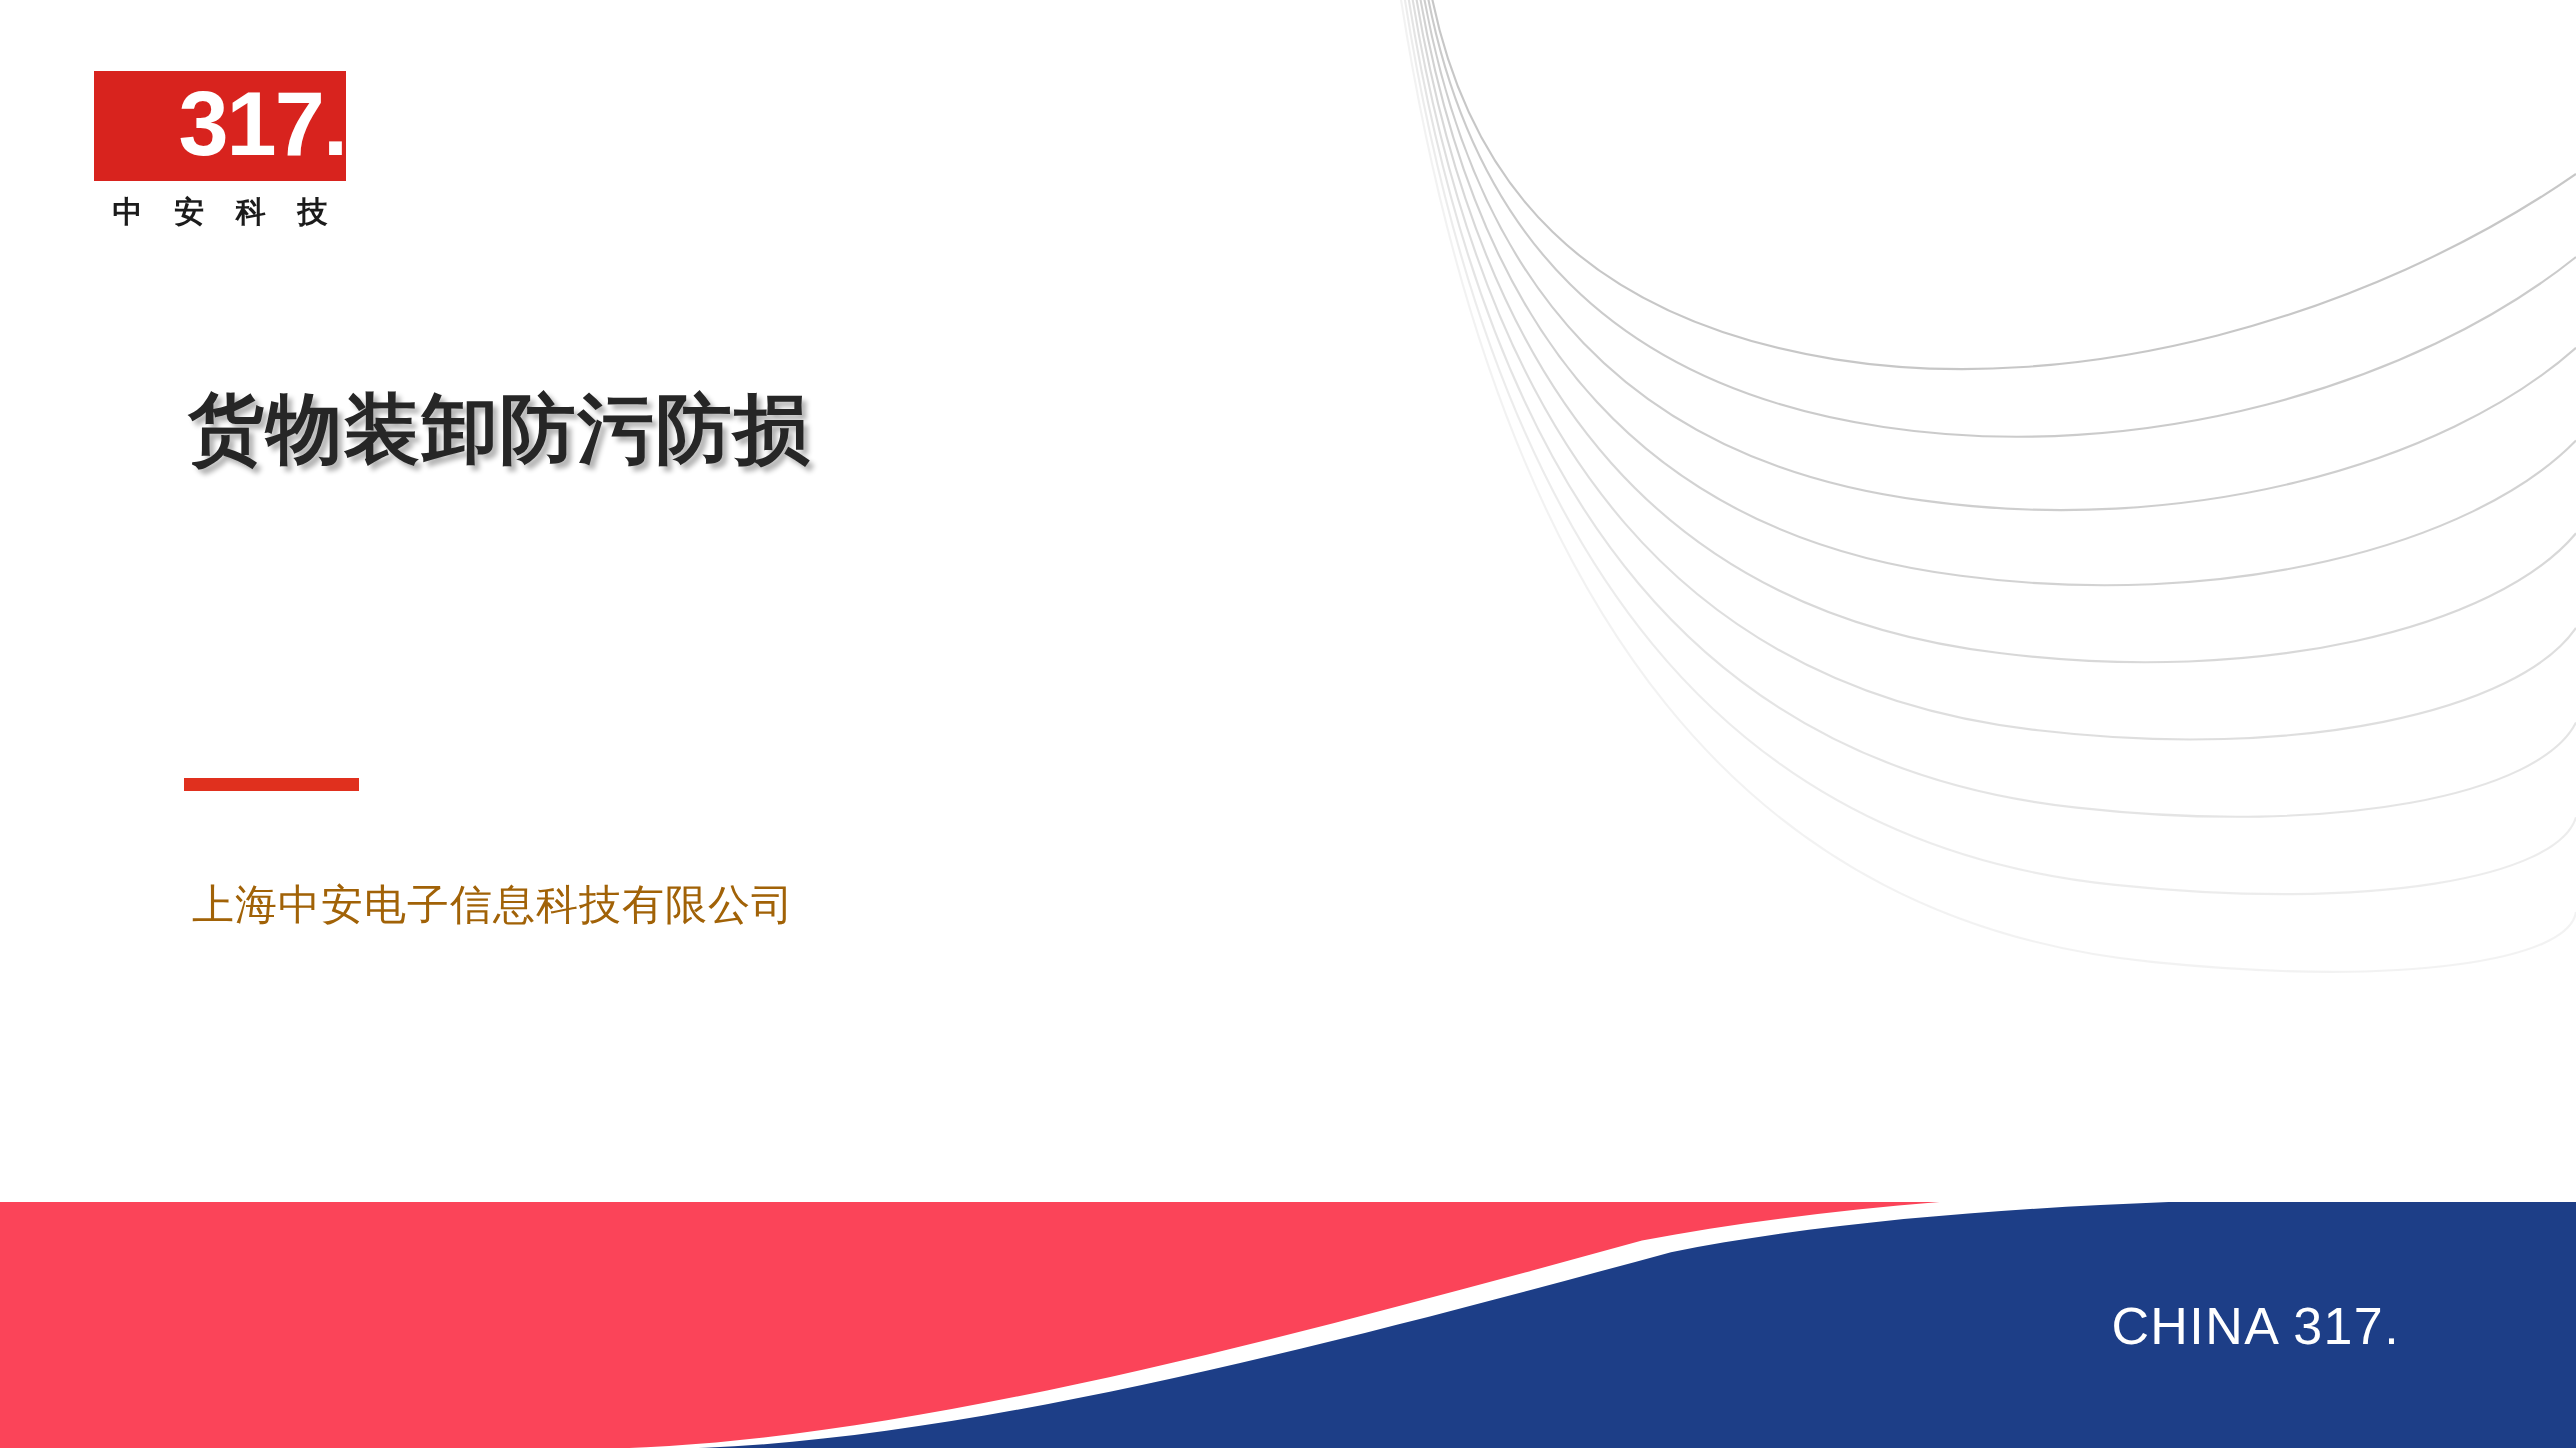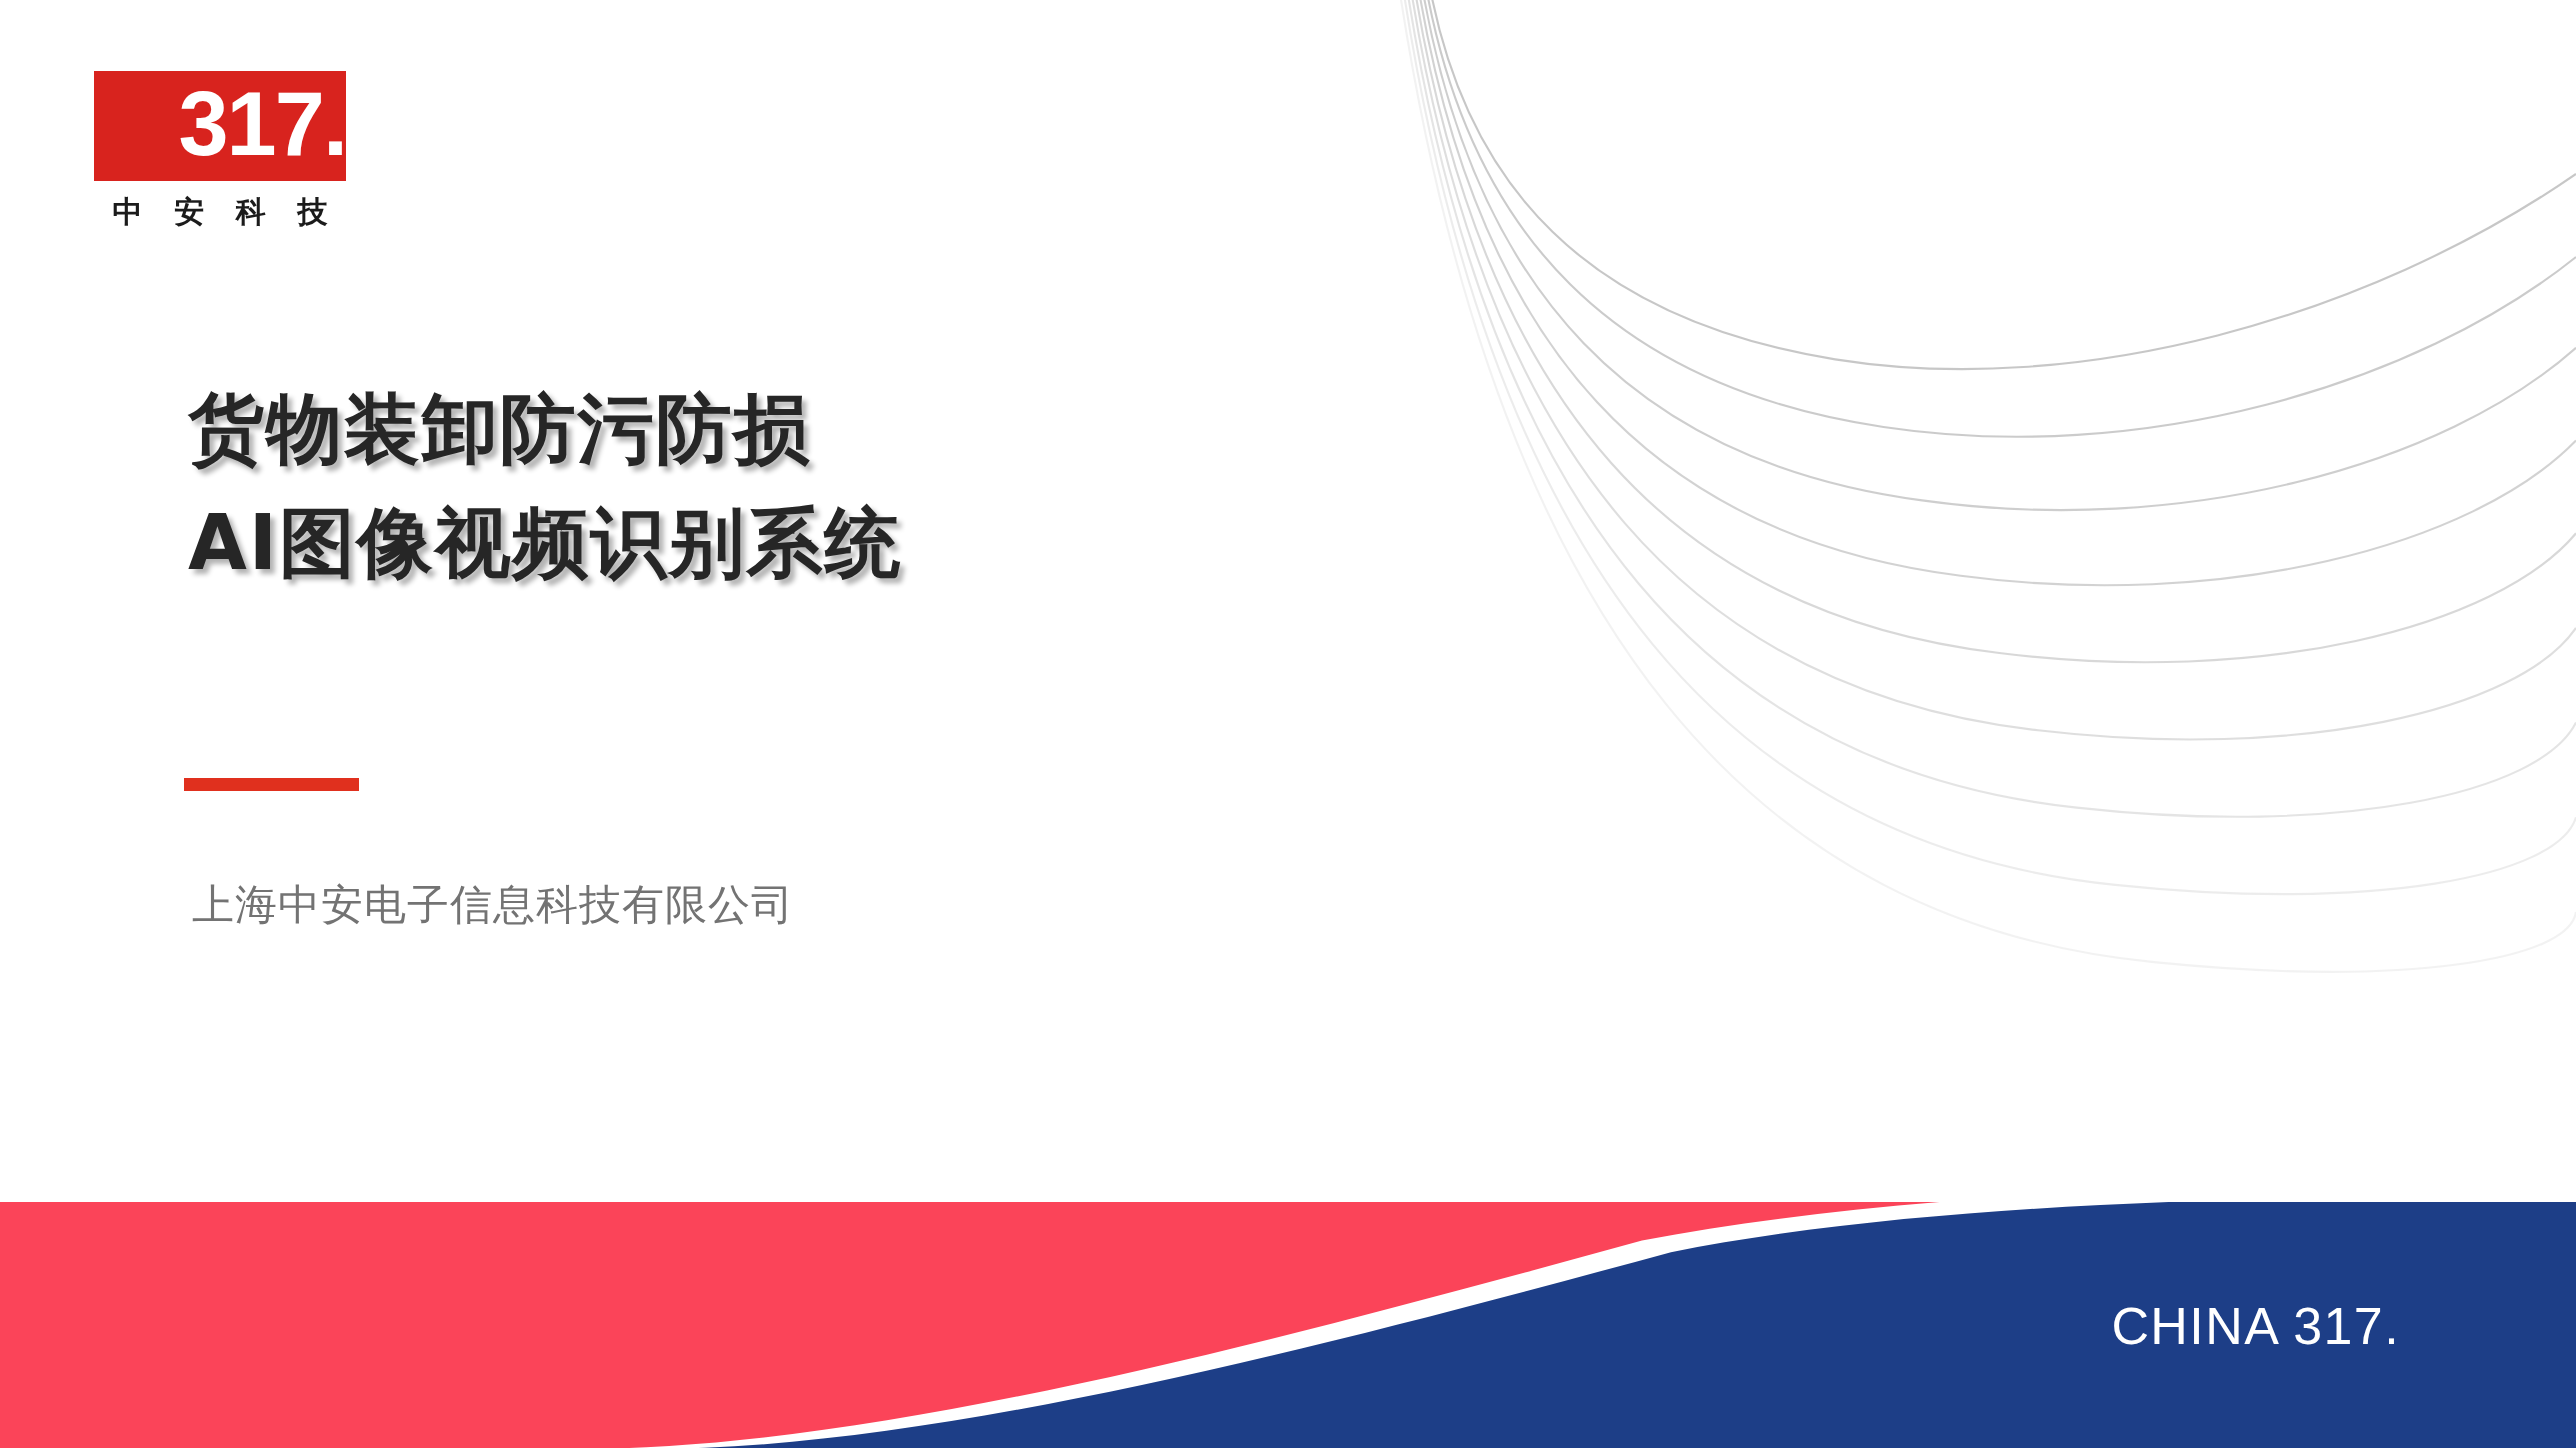--- a/index.html
+++ b/index.html
@@ -97,21 +97,21 @@
     width: 175px;
     height: 12.6px;
     background: #E0301E;
   }
 
   
   #subtitle {
     position: absolute;
     left: 192px;
     top: 877px;
-    color: #737373;
+    color: #a16207;
     font-family: "DejaVu Sans", "Liberation Sans", sans-serif;
     font-weight: 400;
     font-size: 42px;
     line-height: 56px;
     letter-spacing: 1px;
     white-space: nowrap;
   }
 
   
   #banner {
@@ -161,21 +161,20 @@
 
   <div id="logo-block">
     <div id="logo-mark">
       <span id="logo-mark-text">317.</span>
     </div>
     <div id="logo-sub">中 安 科 技</div>
   </div>
 
   <div id="headline">
     <div class="headline-line">货物装卸防污防损</div>
-    <div class="headline-line">AI图像视频识别系统</div>
   </div>
 
   <div id="red-rule"></div>
 
   <div id="subtitle">上海中安电子信息科技有限公司</div>
 
   <div id="banner">
     <svg id="banner-svg" viewBox="0 0 2667 256" preserveAspectRatio="none" aria-hidden="true">
 
       <rect x="0" y="0" width="2667" height="256" fill="#FB4459"></rect>

